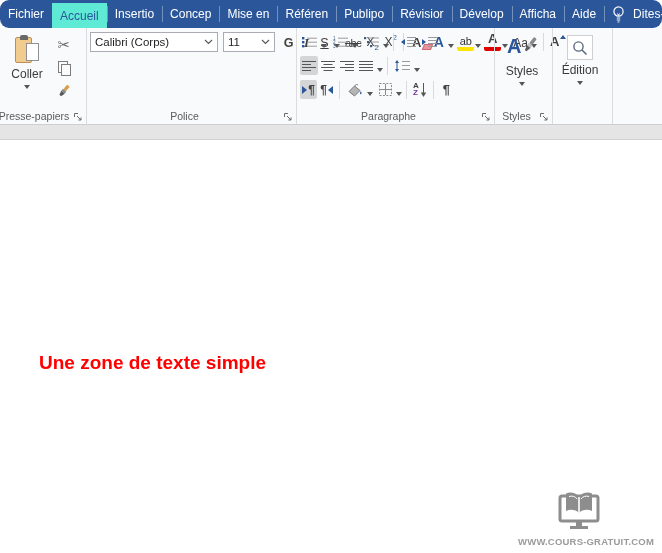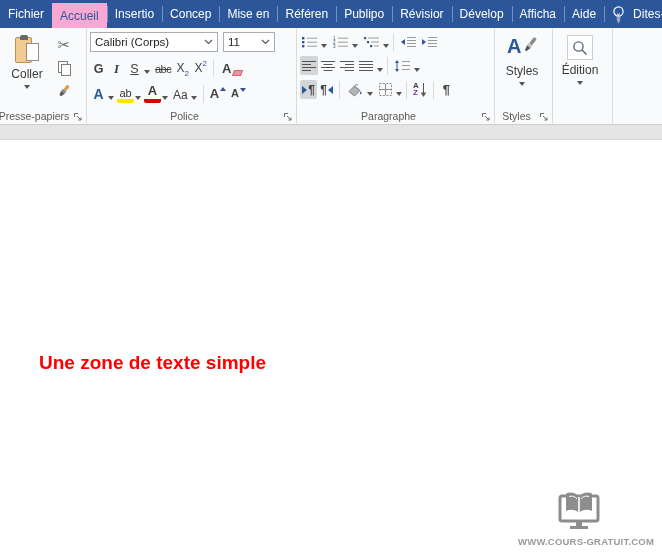--- a/index.html
+++ b/index.html
@@ -1,36 +1,36 @@
 <!DOCTYPE html>
 <html><head>
 <meta charset="utf-8">
 <style>
   * { margin:0; padding:0; box-sizing:border-box; }
   html,body { width:662px; height:553px; overflow:hidden; }
   body { font-family:"Liberation Sans","DejaVu Sans",sans-serif; background:#fff; }
   .app { position:relative; width:662px; height:553px; overflow:hidden; background:#fff; }
 
   
-  .tabbar { display:flex; align-items:stretch; height:28px; background:#2b579a; color:#fff; font-size:12px; white-space:nowrap; }
+  .tabbar { display:flex; align-items:stretch; height:28px; background:#2b579a; color:#fff; font-size:12px; white-space:nowrap;border-radius:9px; }
   .tab { display:flex; align-items:center; padding:0 8px; position:relative; cursor:default; }
   .tab.sep::before { content:""; position:absolute; left:0; top:6px; bottom:6px; width:1px; background:rgba(255,255,255,.35); }
-  .tab.active { background:#f9a8d4; color:#2b579a; margin-top:3px; }
+  .tab.active { background:#5eead4; color:#2b579a; margin-top:3px; }
   .tabbar-right { display:flex; align-items:center; gap:8px; padding:0 8px; position:relative; }
   .tabbar-right.sep::before { content:""; position:absolute; left:0; top:6px; bottom:6px; width:1px; background:rgba(255,255,255,.35); }
   .bulb-svg, .search-svg { display:block; }
 
   
   .ribbon { display:flex; height:97px; background:#f9fafb; border-bottom:1px solid #cfcfcf; font-size:12px; color:#3b3b3b; }
   .group { position:relative; border-right:1px solid #dcdcdc; padding:3px 3px 16px 3px; }
   .group-label { position:absolute; bottom:2px; left:0; right:14px; text-align:center; font-size:10.5px; color:#5b5b5b; white-space:nowrap; overflow:hidden; }
   .launcher { position:absolute; right:3px; bottom:3px; width:10px; height:10px; cursor:pointer; }
   .g-clipboard { width:87px; display:flex; gap:2px; }
   .g-clipboard .group-label { left:-4px; }
-  .g-police { width:210px; display:flex; flex-direction:column; gap:5px; }
+  .g-police { width:210px; display:flex; flex-direction:row; gap:5px; }
   .g-paragraphe { width:198px; display:flex; flex-direction:column; gap:3px; }
   .g-styles { width:58px; }
   .g-edition { width:60px; }
   .g-filler { flex:1; border-right:none; }
 
   .bigbtn { display:flex; flex-direction:column; align-items:center; justify-content:flex-start; padding-top:4px; width:48px; height:76px; border-radius:2px; cursor:pointer; }
   .bigbtn .blabel { margin-top:3px; font-size:12px; color:#3b3b3b; }
   .dd { width:0; height:0; border-left:3px solid transparent; border-right:3px solid transparent; border-top:4px solid #555; display:inline-block; }
   .bigbtn .dd { margin-top:4px; }
 

